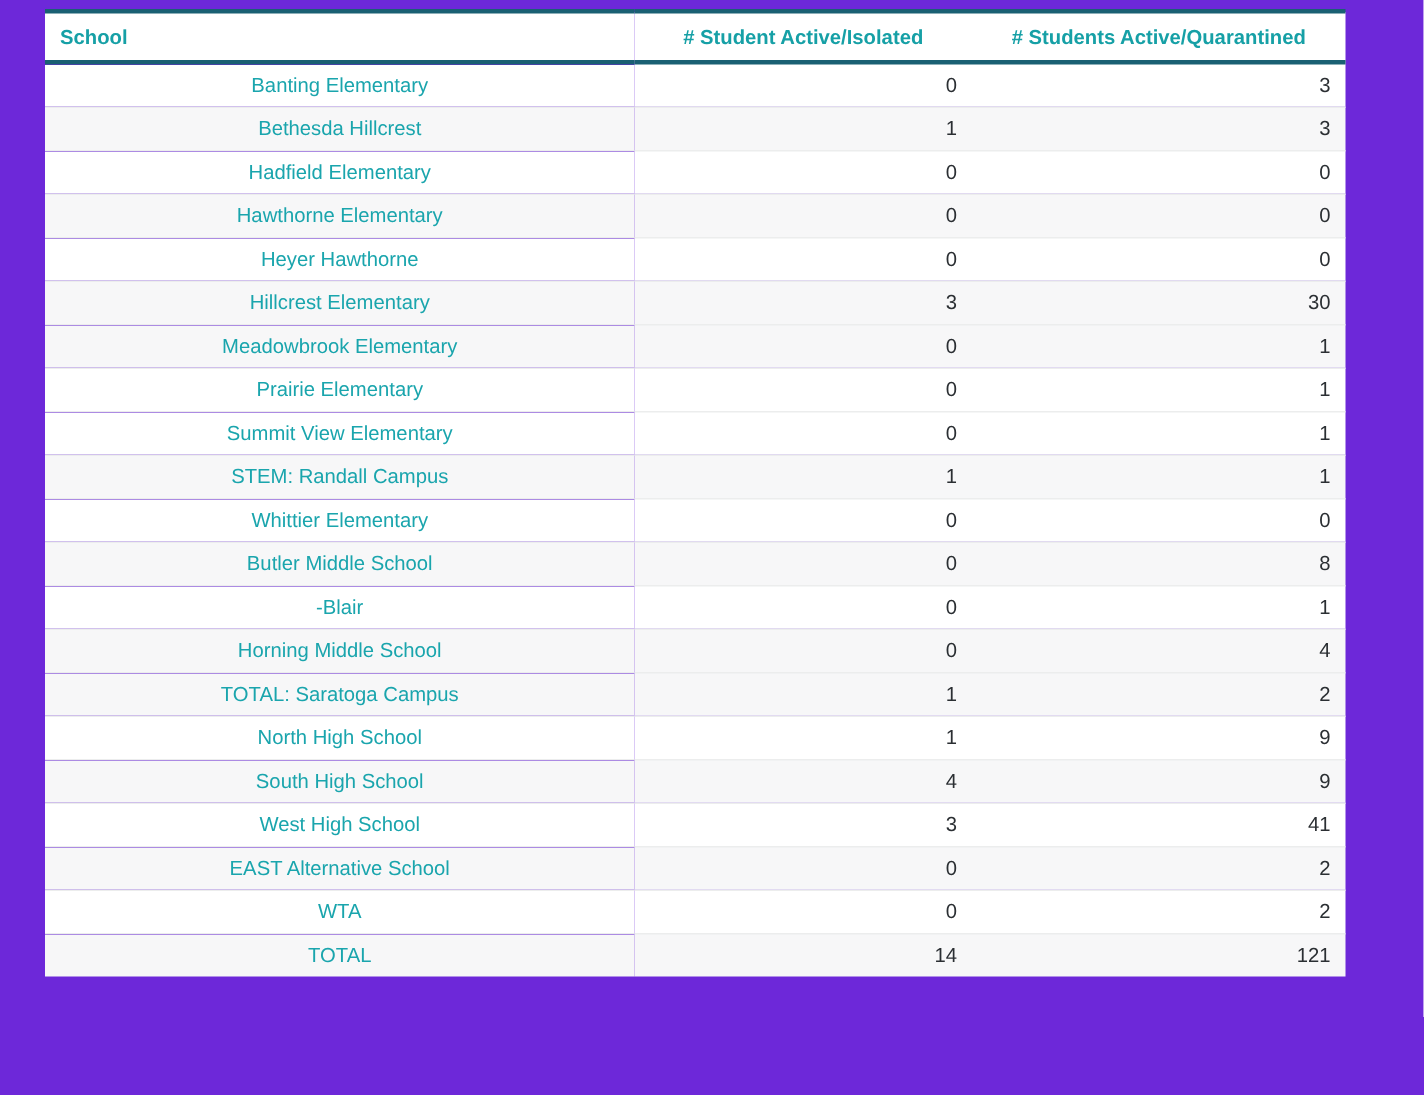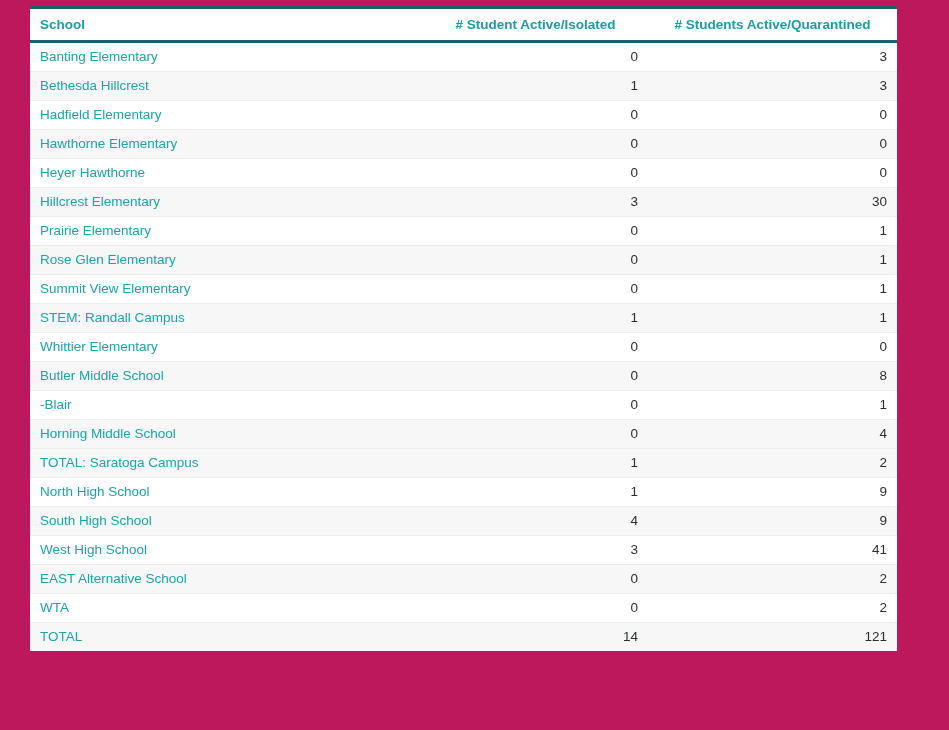--- a/index.html
+++ b/index.html
@@ -13,21 +13,21 @@
   }
   body {
     font-family: "Liberation Sans", sans-serif;
     -webkit-font-smoothing: antialiased;
   }
 
   .page {
     position: relative;
     width: 949px;
     height: 730px;
-    background: #be185d;
+    background: #6d28d9;
     box-sizing: border-box;
   }
 
   .table-wrap {
     position: absolute;
     left: 30px;
     top: 6px;
     width: 867px;
   }
 
@@ -69,21 +69,21 @@
 
   tbody tr.data-row.striped td {
     background: #f7f7f8;
   }
 
   tbody tr.data-row:last-child td {
     border-bottom: none;
   }
 
   td.cell-school {
-    text-align: left;
+    text-align: center;
     color: #1aa5ad;
     white-space: nowrap;
     overflow: hidden;
     text-overflow: ellipsis;
   }
 
   td.cell-school .school-link {
     color: #1aa5ad;
     text-decoration: none;
     cursor: pointer;
@@ -138,27 +138,27 @@
           <tr class="data-row">
             <td class="cell-school"><span class="school-link">Heyer Hawthorne</span></td>
             <td class="cell-num">0</td>
             <td class="cell-num">0</td>
           </tr>
           <tr class="data-row striped">
             <td class="cell-school"><span class="school-link">Hillcrest Elementary</span></td>
             <td class="cell-num">3</td>
             <td class="cell-num">30</td>
           </tr>
+          <tr class="data-row striped">
+            <td class="cell-school"><span class="school-link">Meadowbrook Elementary</span></td>
+            <td class="cell-num">0</td>
+            <td class="cell-num">1</td>
+          </tr>
           <tr class="data-row">
             <td class="cell-school"><span class="school-link">Prairie Elementary</span></td>
-            <td class="cell-num">0</td>
-            <td class="cell-num">1</td>
-          </tr>
-          <tr class="data-row striped">
-            <td class="cell-school"><span class="school-link">Rose Glen Elementary</span></td>
             <td class="cell-num">0</td>
             <td class="cell-num">1</td>
           </tr>
           <tr class="data-row">
             <td class="cell-school"><span class="school-link">Summit View Elementary</span></td>
             <td class="cell-num">0</td>
             <td class="cell-num">1</td>
           </tr>
           <tr class="data-row striped">
             <td class="cell-school"><span class="school-link">STEM: Randall Campus</span></td>

